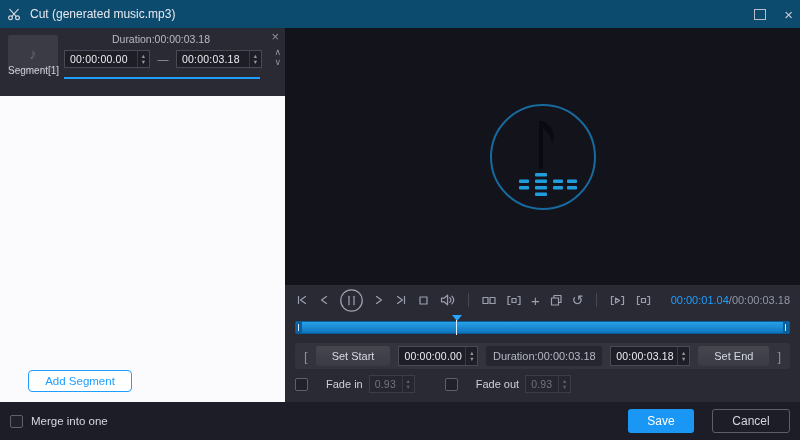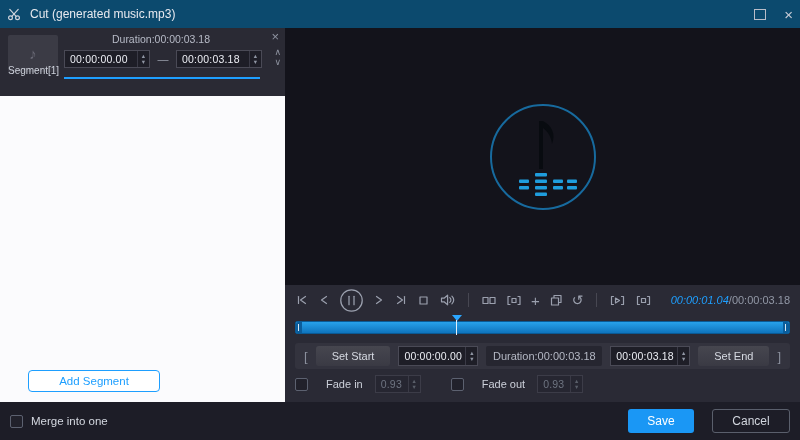--- a/index.html
+++ b/index.html
@@ -32,37 +32,37 @@
   .seg-line{position:absolute;left:64px;top:49px;width:196px;height:2px;background:#1e9fff;}
   .seg-label{position:absolute;left:8px;top:37px;color:#ced2dc;font-size:10px;}
   .seg-close{position:absolute;right:6px;top:2px;color:#8e93a0;font-size:13px;line-height:1;}
   .seg-chevrons{position:absolute;right:4px;top:20px;display:flex;flex-direction:column;
     gap:1px;color:#8e93a0;font-size:9px;line-height:9px;text-align:center;}
 
   .panel-btns{position:absolute;bottom:10px;left:28px;display:flex;gap:12px;}
   .outline-btn{height:22px;border:1px solid #1e9fff;border-radius:4px;color:#1e9fff;
     background:#ffffff;font-size:11.5px;display:flex;align-items:center;justify-content:center;
     box-sizing:border-box;cursor:default;}
-  .outline-btn.w1{width:132px;}
+  .outline-btn.w1{width:104px;}
   .outline-btn.w2{width:100px;}
 
   
   .preview{position:absolute;top:28px;left:285px;right:0;height:257px;background:#13131b;
     display:flex;align-items:center;justify-content:center;}
 
   
   .rightbar{position:absolute;left:285px;right:0;top:285px;bottom:38px;background:#2a2a35;}
   .controls-row{position:absolute;top:0;left:0;right:0;height:30px;display:flex;
     align-items:center;gap:9px;padding:0 10px;box-sizing:border-box;}
   .icon{display:inline-flex;align-items:center;justify-content:center;line-height:0;}
   .icon svg{stroke:#9ba0ae;fill:none;stroke-width:1.2;stroke-linecap:round;stroke-linejoin:round;}
   .txt-icon{color:#9ba0ae;line-height:1;}
   .sep{width:1px;height:14px;background:#474752;margin:0 3px;}
   .time-display{margin-left:auto;font-size:11px;white-space:nowrap;}
-  .time-display .cur{color:#1e9fff;font-style:italic;}
+  .time-display .cur{color:#1e9fff;}
   .time-display .tot{color:#9298a6;}
 
   
   .timeline-row{position:absolute;top:31px;left:10px;right:10px;height:22px;}
   .timeline{position:relative;width:100%;height:22px;}
   .tl-track{position:absolute;top:5px;left:0;right:0;height:13px;border-radius:2px;
     background:linear-gradient(#27a1ea,#0f74bd);border:1px solid #0a5a95;box-sizing:border-box;}
   .tl-handle{position:absolute;top:0;width:6px;height:100%;background:#0b5d9b;}
   .tl-handle::after{content:"";position:absolute;left:2px;top:2px;bottom:2px;width:1px;background:#d8e6f2;}
   .tl-handle.left{left:0;border-radius:2px 0 0 2px;}
@@ -84,21 +84,21 @@
   
   .time-input{display:flex;align-items:stretch;background:#1e1e27;border:1px solid #4a4a56;
     box-sizing:border-box;}
   .time-input .val{flex:1;display:flex;align-items:center;padding-left:5px;
     color:#eceef4;font-size:10.5px;letter-spacing:.2px;white-space:nowrap;}
   .spin{display:flex;flex-direction:column;justify-content:center;width:11px;
     border-left:1px solid #3a3a46;}
   .spin span{font-size:6.5px;line-height:6px;color:#9096a4;text-align:center;cursor:default;}
   .ti-sm{width:86px;height:18px;}
   .ti-md{width:80px;height:20px;}
-  .ti-fade{width:46px;height:18px;background:#262631;border-color:#3c3c48;margin-left:6px;}
+  .ti-fade{width:46px;height:18px;background:#262631;border-color:#3c3c48;}
   .ti-fade .val{color:#6e7481;}
   .ti-fade .spin span{color:#5a5f6a;}
 
   
   .fade-row{position:absolute;top:88px;left:10px;right:10px;height:22px;display:flex;
     align-items:center;gap:6px;}
   .checkbox{width:13px;height:13px;border:1px solid #5c6170;background:#21212b;border-radius:2px;
     box-sizing:border-box;cursor:default;flex:0 0 auto;}
   .fade-label{color:#ccd0da;font-size:11px;padding-left:12px;}
   .fade-gap{width:18px;}

